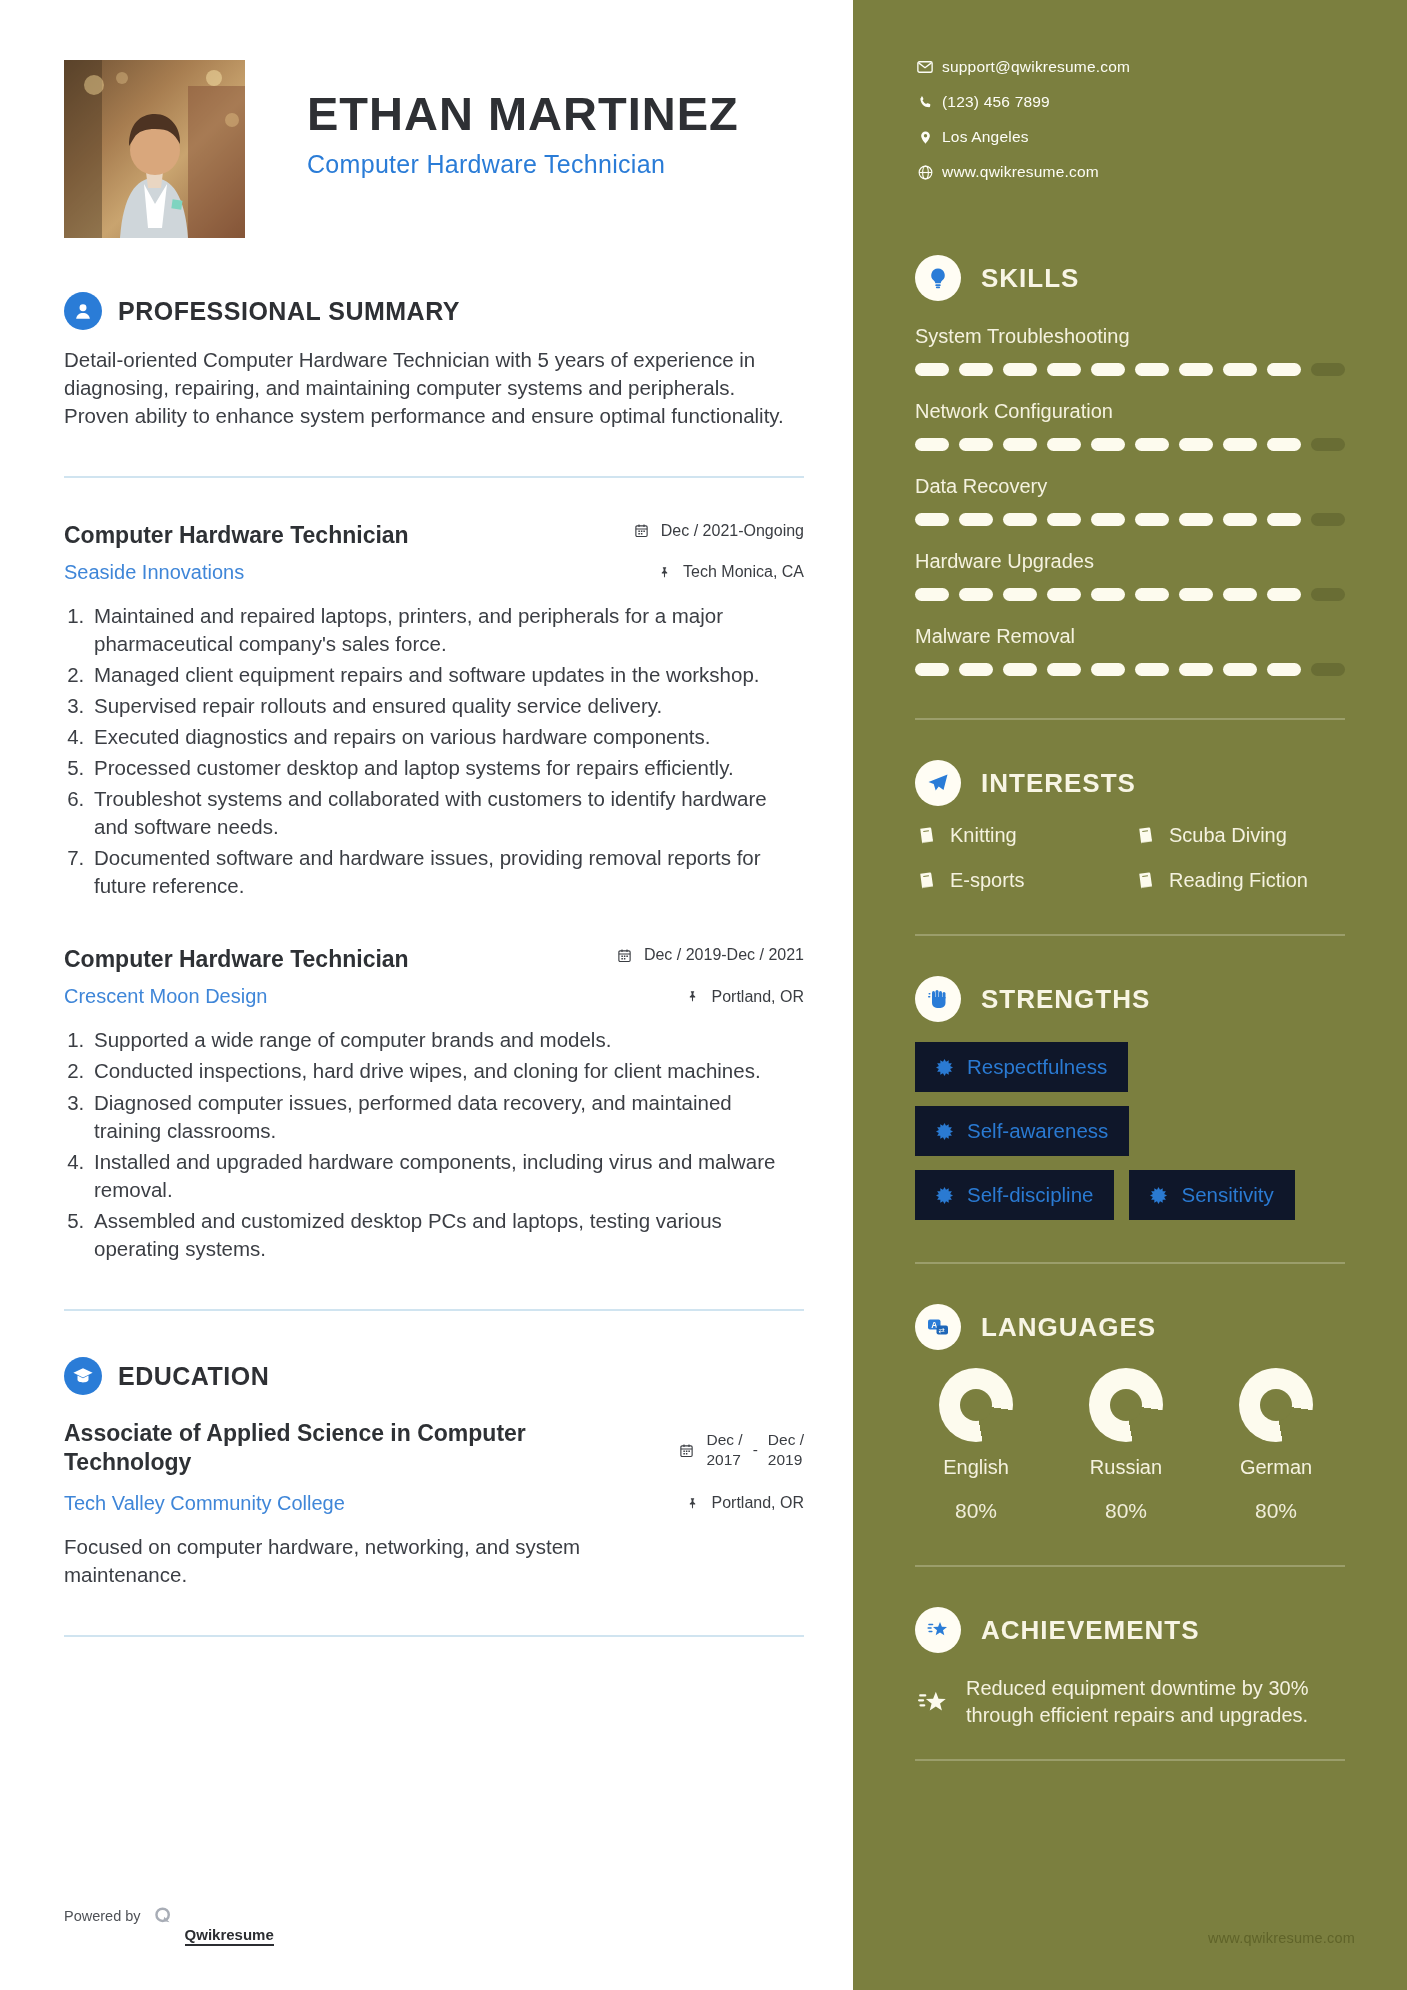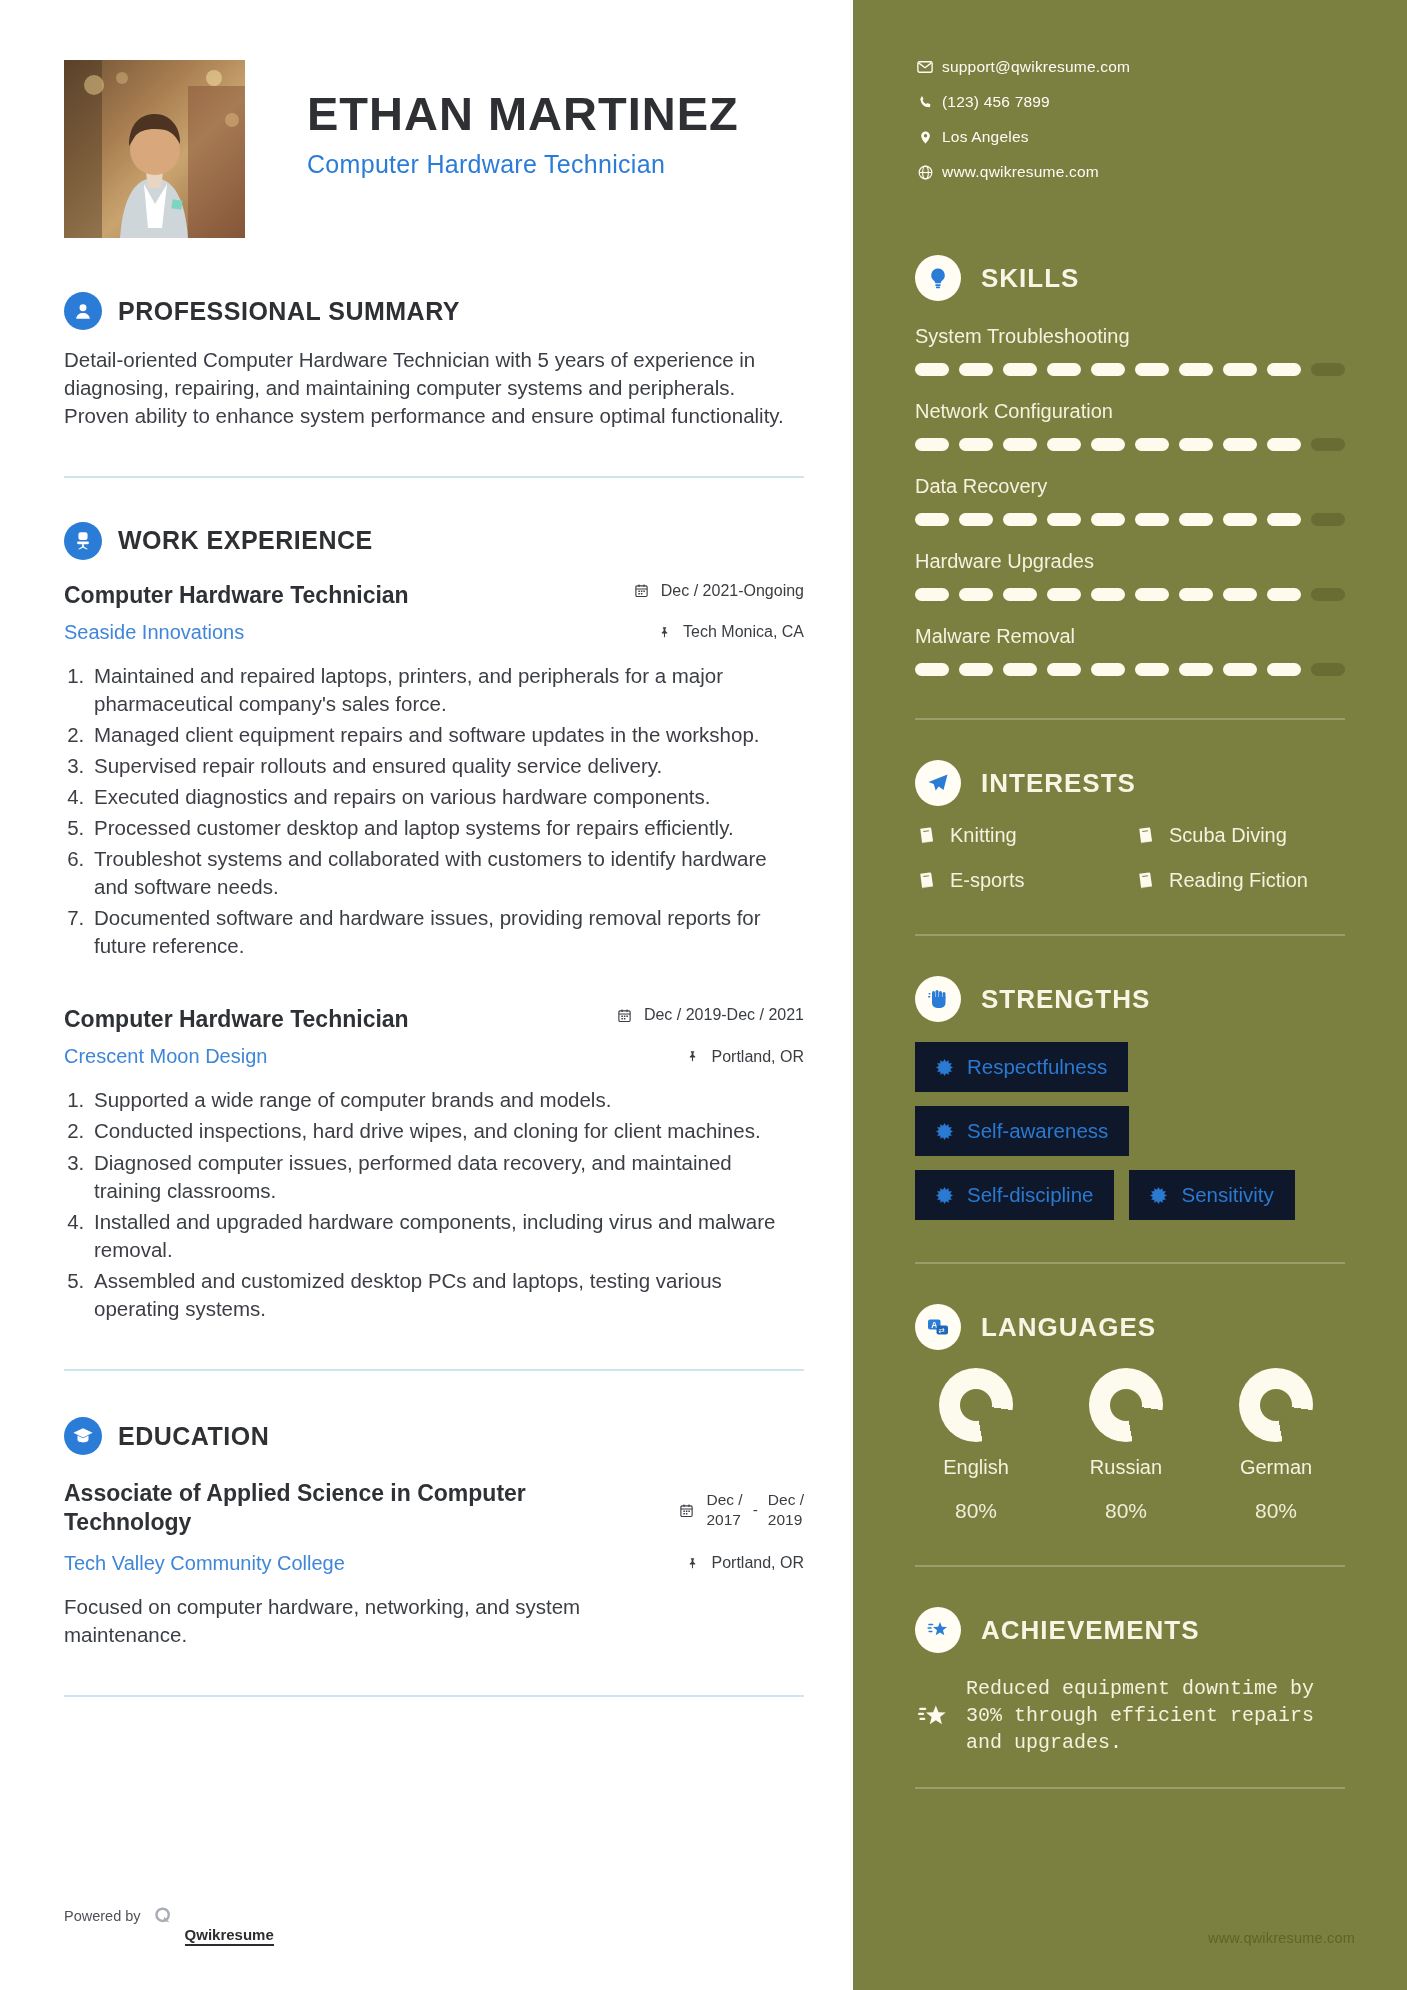--- a/index.html
+++ b/index.html
@@ -78,21 +78,21 @@
 
   .langs { display:flex; margin-top:18px; gap:28px; }
   .lang { width:122px; text-align:center; }
   .donut { width:74px; height:74px; border-radius:50%; margin:0 auto; position:relative; }
   .donut::after { content:""; position:absolute; left:50%; top:50%; width:32px; height:32px; margin:-16px 0 0 -16px; border-radius:50%; background:var(--sidebar-olive,#7b7f3f); }
   .lang-name { margin-top:14px; font-size:20px; color:#f5f2df; }
   .lang-pct { margin-top:20px; font-size:21px; color:#f0edd9; }
 
   .ach-item { display:flex; gap:15px; margin-top:22px; }
   .ach-item .icon-sm { width:36px; margin-top:2px; }
-  .ach-text { font-size:20px; line-height:1.36; max-width:370px; color:#f5f2df;font-family:Liberation Mono, monospace; }
+  .ach-text { font-size:20px; line-height:1.36; max-width:370px; color:#f5f2df; }
 
   .sb-footer { position:absolute; right:52px; bottom:44px; font-size:14.5px; color:#5f6329; letter-spacing:.2px; cursor:pointer; }
 </style>
 </head>
 <body>
 
 <div class="page">
 
   <div class="left">
 
@@ -139,33 +139,20 @@
             </svg>
         </div>
         <h2>PROFESSIONAL SUMMARY</h2>
       </div>
       <p class="summary-text">Detail-oriented Computer Hardware Technician with 5 years of experience in diagnosing, repairing, and maintaining computer systems and peripherals. Proven ability to enhance system performance and ensure optimal functionality.</p>
     </div>
 
     <hr class="div-left">
 
     <div class="work-section">
-      <div class="section-head">
-        <div class="icon-circle">
-          <svg viewBox="0 0 24 24" width="22">
-              <g fill="#fff">
-                <rect x="7" y="2.5" width="10" height="8.5" rx="2.5"></rect>
-                <rect x="5.5" y="12.5" width="13" height="3" rx="1.5"></rect>
-                <rect x="11" y="15.5" width="2" height="3.2"></rect>
-                <path d="M12 17.5l5.5 3.6h-2.2L12 19l-3.3 2.1H6.5z"></path>
-              </g>
-            </svg>
-        </div>
-        <h2>WORK EXPERIENCE</h2>
-      </div>
 
       <div class="job">
         <div class="job-row1">
           <div class="job-title">Computer Hardware Technician</div>
           <div class="meta">
             <span class="icon-sm">
               <svg viewBox="0 0 24 24" width="15">
                   <g fill="none" stroke="#3a3d42" stroke-width="1.8">
                     <rect x="3" y="4.5" width="18" height="17" rx="2"></rect>
                     <path d="M3 9.5h18M8 2.5v4M16 2.5v4"></path>

